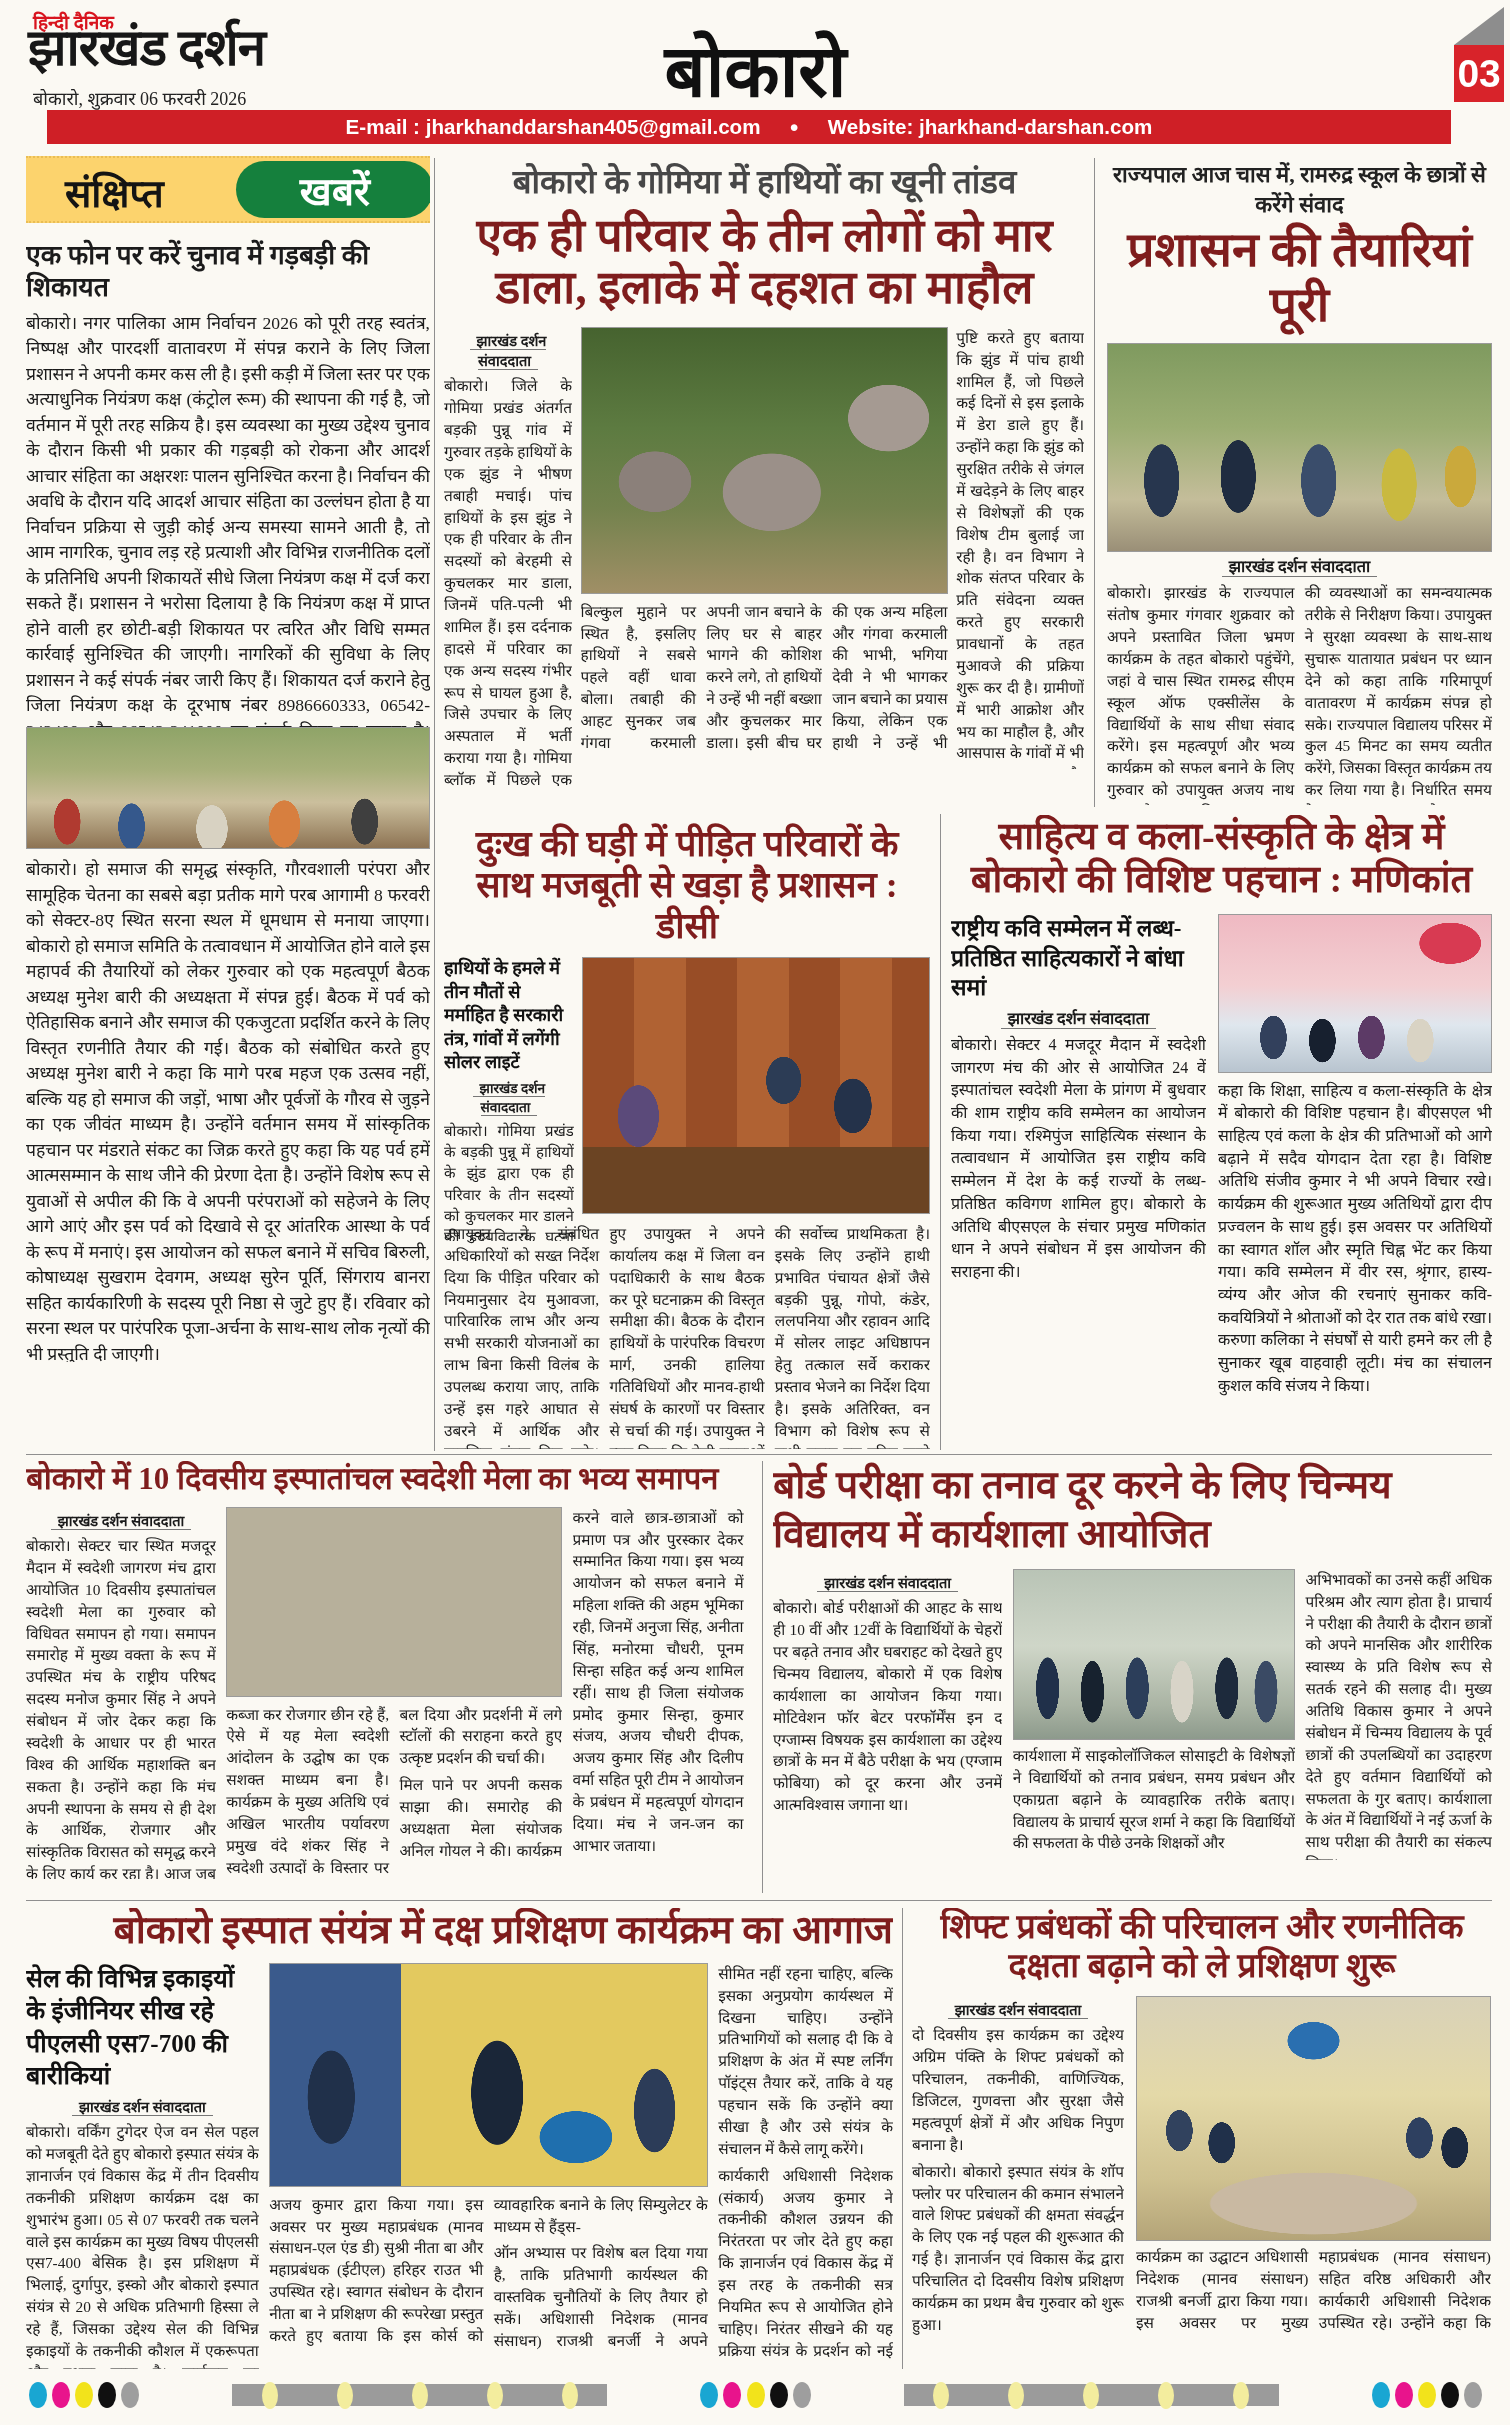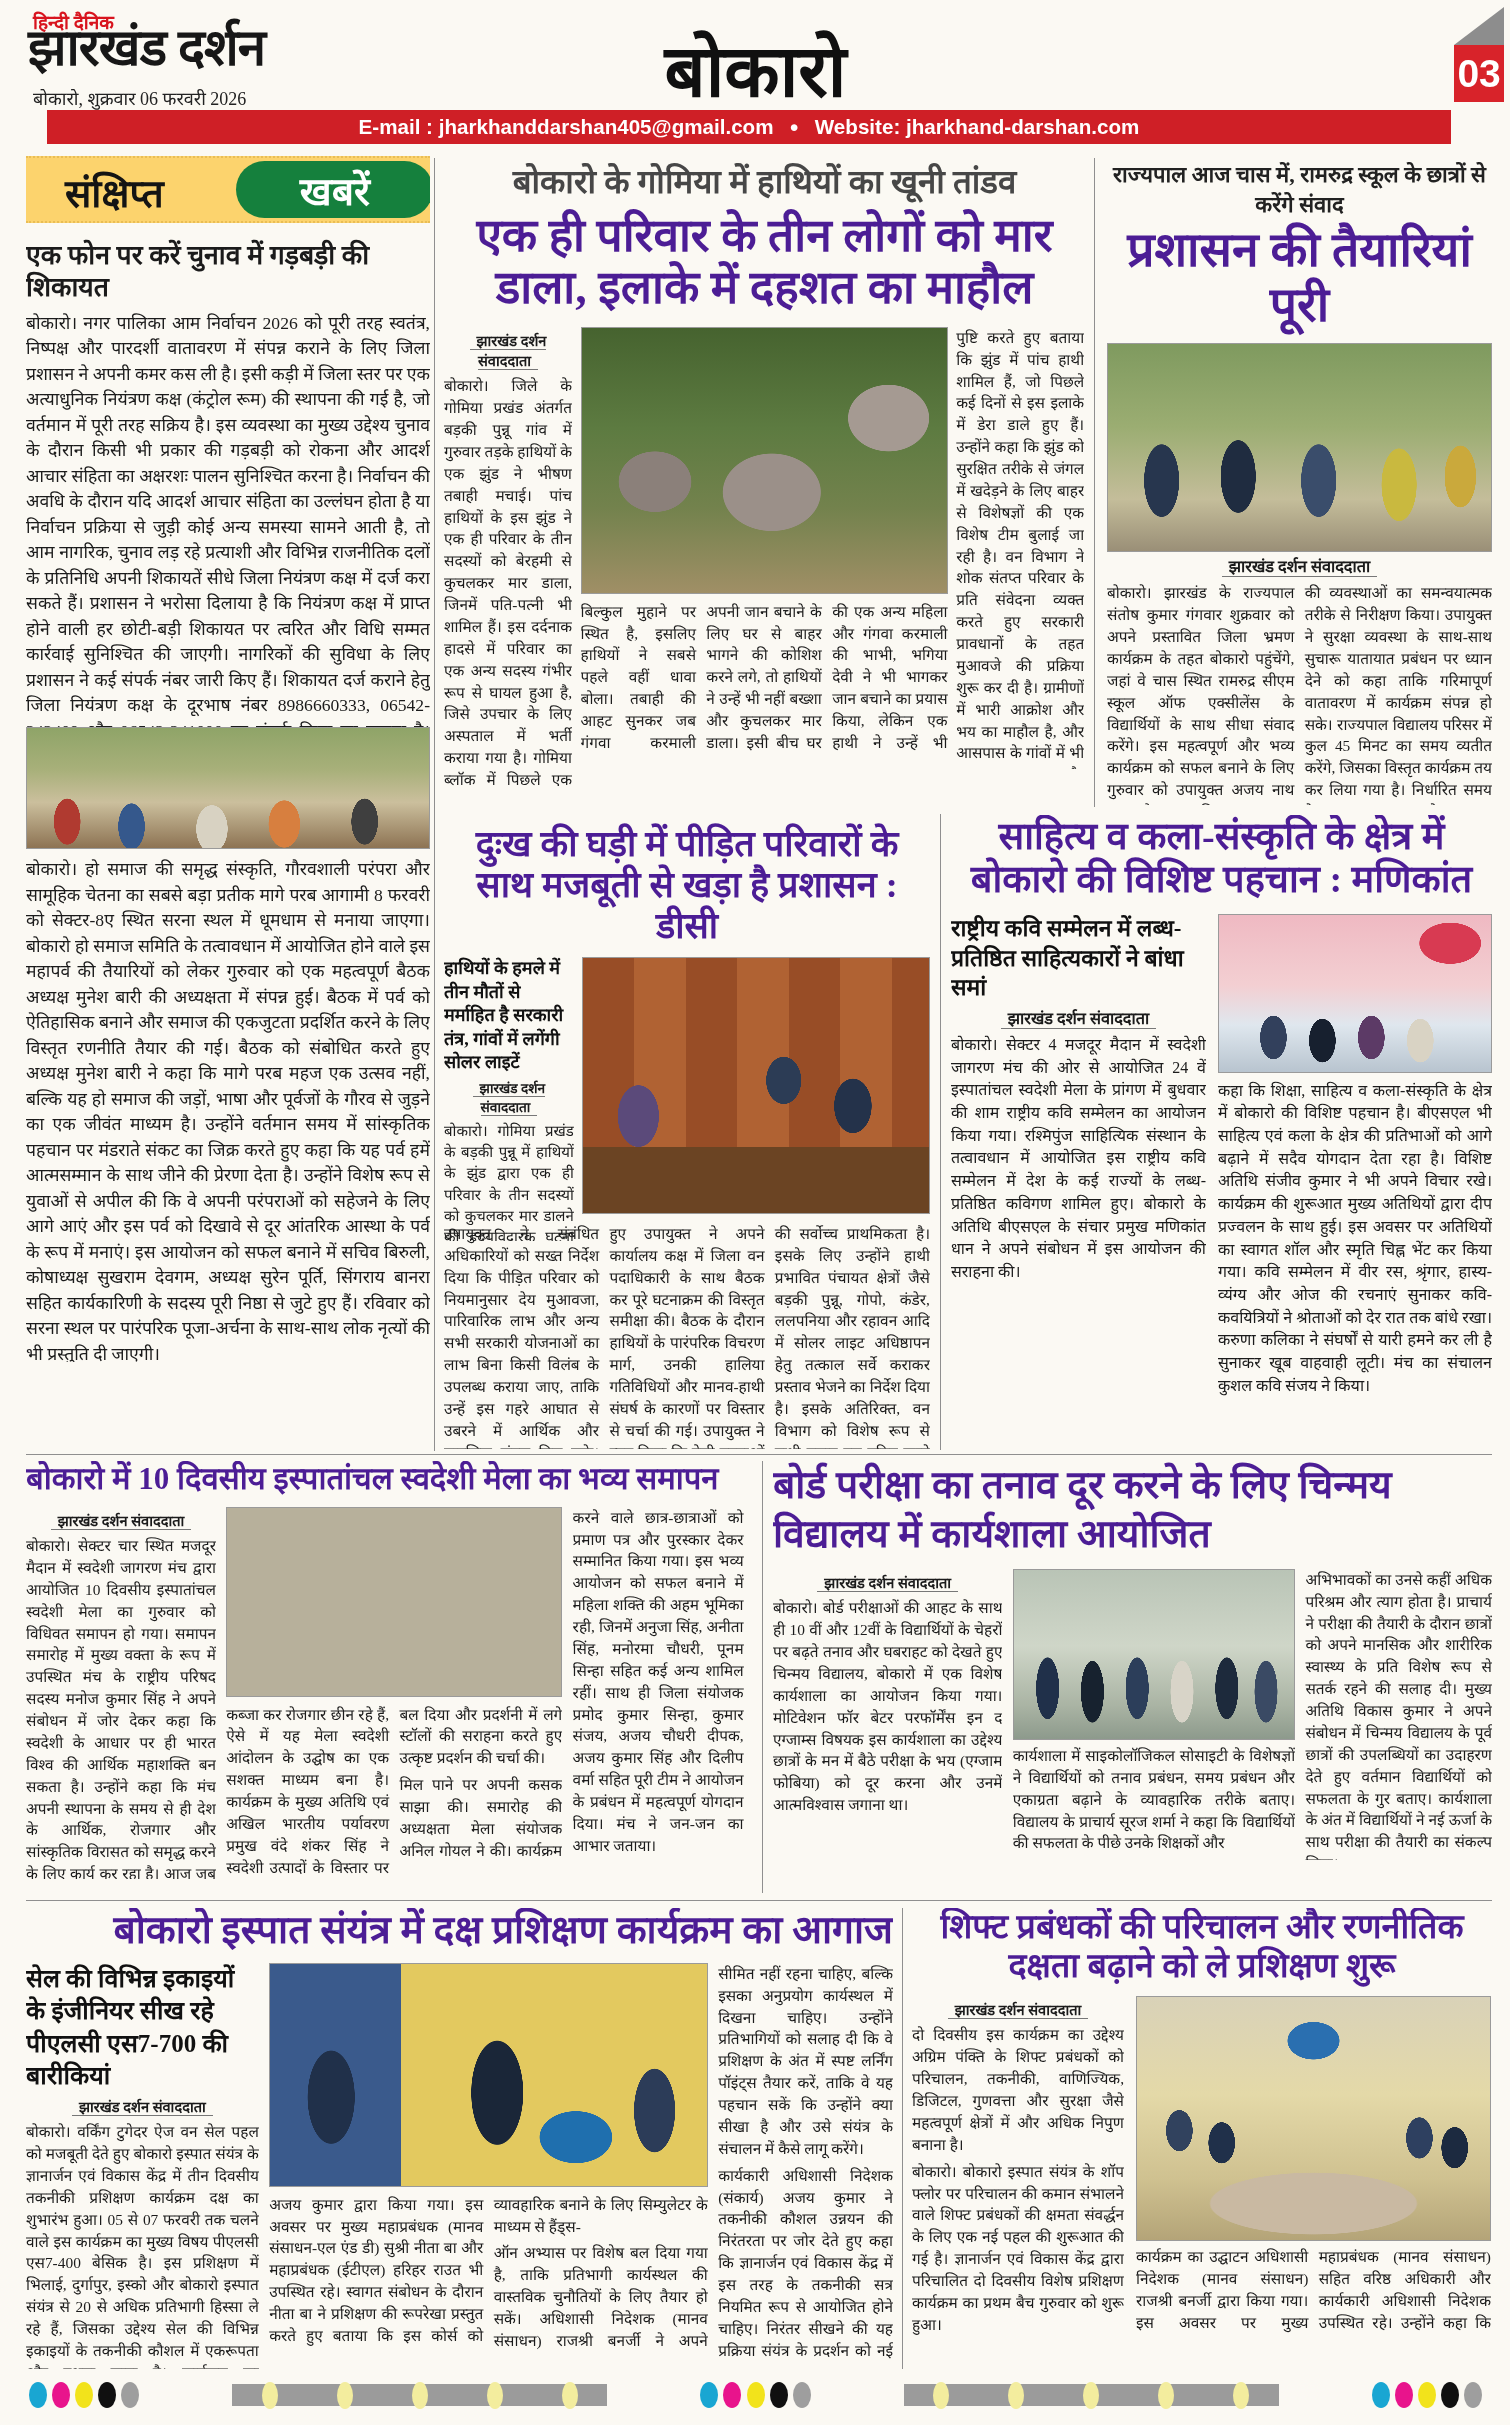--- a/index.html
+++ b/index.html
@@ -11,27 +11,27 @@
 
   
   .tagline{position:absolute;left:33px;top:8.6px;color:#d8141e;font-size:19px;font-weight:bold;}
   .mast-title{position:absolute;left:28px;top:22px;font-size:51px;font-weight:bold;letter-spacing:-0.9px;color:#171717;line-height:1.05;}
   .dateline{position:absolute;left:33px;top:86px;font-size:18px;font-weight:normal;color:#222;}
   .city-title{position:absolute;left:0;right:0;top:19px;text-align:center;font-size:72px;font-weight:bold;color:#101010;}
   .page-tri{position:absolute;right:6.9px;top:6.9px;width:0;height:0;border-left:50px solid transparent;border-bottom:38px solid #8d8d8d;}
   .page-box{position:absolute;right:6.9px;top:45px;width:50px;height:57px;background:#d8232a;color:#fff;
             display:flex;align-items:center;justify-content:center;font-size:39px;font-weight:bold;font-family:"Liberation Sans",sans-serif;}
   .contact-bar{position:absolute;left:47px;right:60px;top:110px;height:34px;background:#cf1f26;color:#fff;
-               display:flex;align-items:center;justify-content:center;gap:16px;
+               display:flex;align-items:center;justify-content:center;gap:29px;
                font-family:"Liberation Sans",sans-serif;font-weight:bold;font-size:20.6px;}
   .contact-bar .sep{font-size:15.4px;}
 
   
   .kicker{text-align:center;font-weight:bold;color:#474747;}
-  .headline{text-align:center;font-weight:bold;color:#4c1d95;line-height:1.14;}
+  .headline{text-align:center;font-weight:bold;color:#7f1d1d;line-height:1.14;}
   .byline{text-align:center;font-weight:bold;font-size:16.3px;margin:3.4px 0 5.1px;}
   .byline span{border-bottom:1.3px solid #777;padding:0 6.9px;}
   .subhead{font-weight:bold;line-height:1.3;color:#111;}
   .t{font-size:16px;line-height:1.42;text-align:justify;overflow:hidden;}
   .t p{margin:0 0 5.1px;}
   .cols2{column-count:2;column-gap:10.3px;}
   .cols3{column-count:3;column-gap:10.3px;}
   .row{display:flex;}
   .photo{position:relative;overflow:hidden;background:#b7b09b;border:0.9px solid #9a9a9a;box-sizing:border-box;}
 

